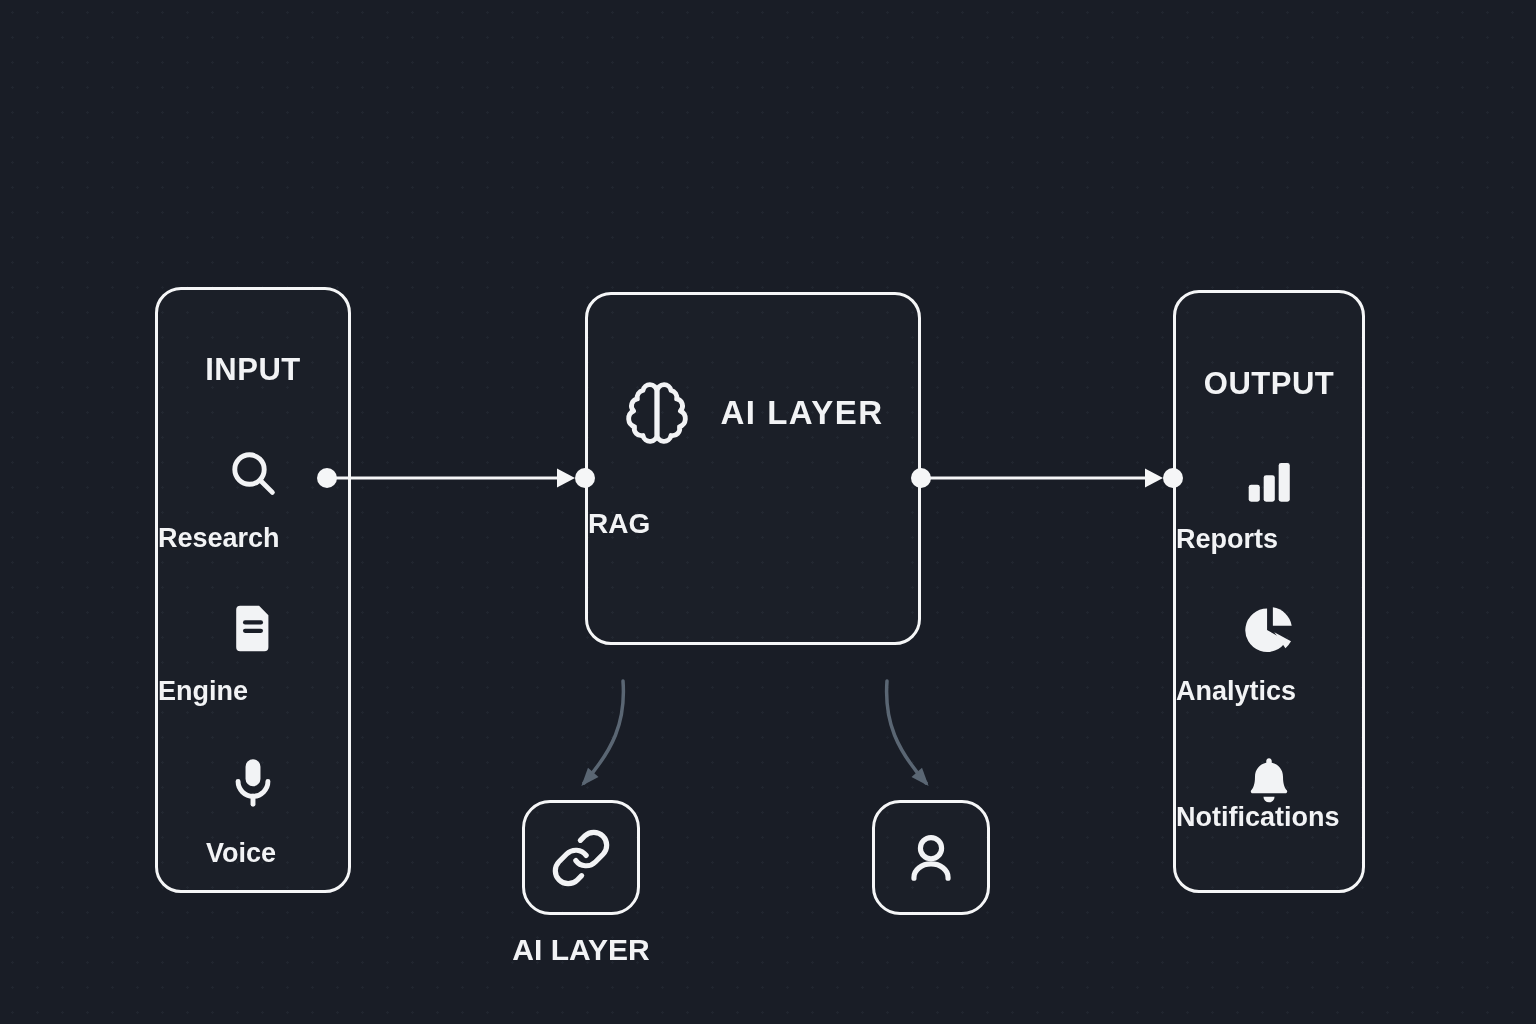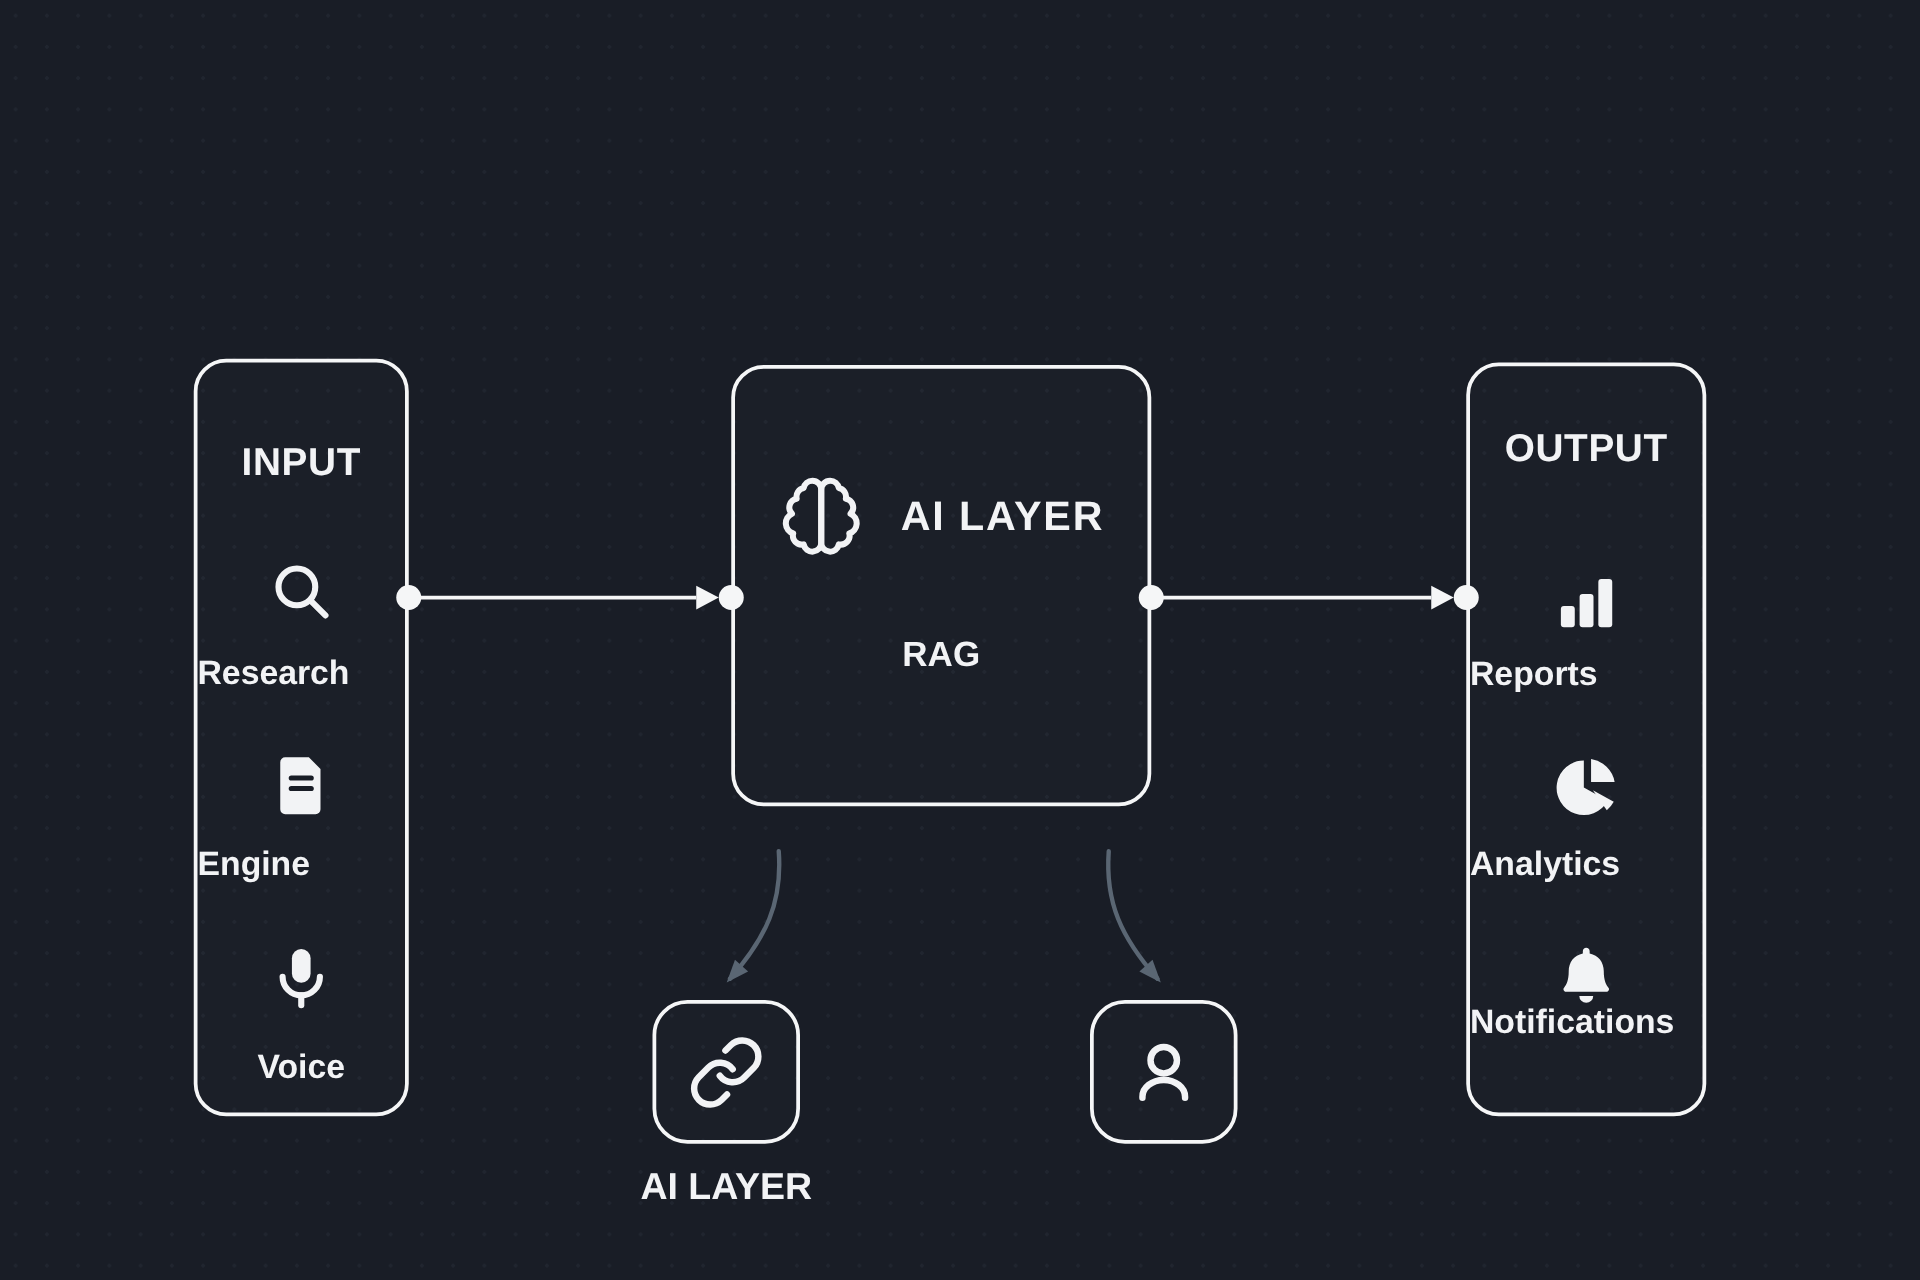--- a/index.html
+++ b/index.html
@@ -21,31 +21,31 @@
   }
   .panel-title{
     position:absolute;left:0;right:0;text-align:center;
     font-size:31px;font-weight:700;letter-spacing:.5px;color:var(--text,#f2f3f5);
   }
   .row-icon{position:absolute;left:0;right:0;display:flex;justify-content:center;}
   .row-label{
     position:absolute;left:0;right:0;text-align:left;
     font-size:27px;font-weight:600;color:var(--text,#f2f3f5);
   }
-  #input-panel{left:155px;top:287px;width:172px;height:606px;}
+  #input-panel{left:155px;top:287px;width:196px;height:606px;}
   #output-panel{left:1173px;top:290px;width:192px;height:603px;}
 
   #ai-box{left:585px;top:292px;width:336px;height:353px;}
   #ai-box-header{
     position:absolute;left:0;right:0;top:84px;
     display:flex;justify-content:center;align-items:center;gap:30px;
   }
   #ai-box-title{font-size:33px;font-weight:700;letter-spacing:1.5px;}
   .ai-line{
-    position:absolute;left:0;right:0;display:flex;justify-content:center;gap:28px;
+    position:absolute;left:0;right:0;display:flex;gap:28px;
     font-size:28px;font-weight:600;
   }
   #ai-line-1{top:213px;}
   #ai-line-2{top:281px;}
 
   .mini-node{
     position:absolute;box-sizing:border-box;width:118px;height:115px;
     border:3.5px solid var(--stroke,#f5f6f7);border-radius:28px;
     display:flex;align-items:center;justify-content:center;
     background:rgba(255,255,255,0.013);
@@ -133,21 +133,21 @@
         </svg>
       </span>
       <span id="ai-box-title">AI LAYER</span>
     </div>
     <div class="ai-line" id="ai-line-1">
       <span>RAG</span>
     </div>
   </section>
 
   <section class="panel" id="output-panel">
-    <div class="panel-title" style="top:48px;">OUTPUT</div>
+    <div class="panel-title" style="top:73px;">OUTPUT</div>
 
     <div class="row-icon" style="top:159px;">
       <svg class="icon" width="58" height="58" viewBox="0 0 24 24" fill="currentColor">
         <rect x="3.6" y="13.6" width="4.6" height="7" rx="1"></rect>
         <rect x="9.8" y="9.6" width="4.6" height="11" rx="1"></rect>
         <rect x="16" y="4.6" width="4.6" height="16" rx="1"></rect>
       </svg>
     </div>
     <div class="row-label" style="top:231px;">Reports</div>
 

